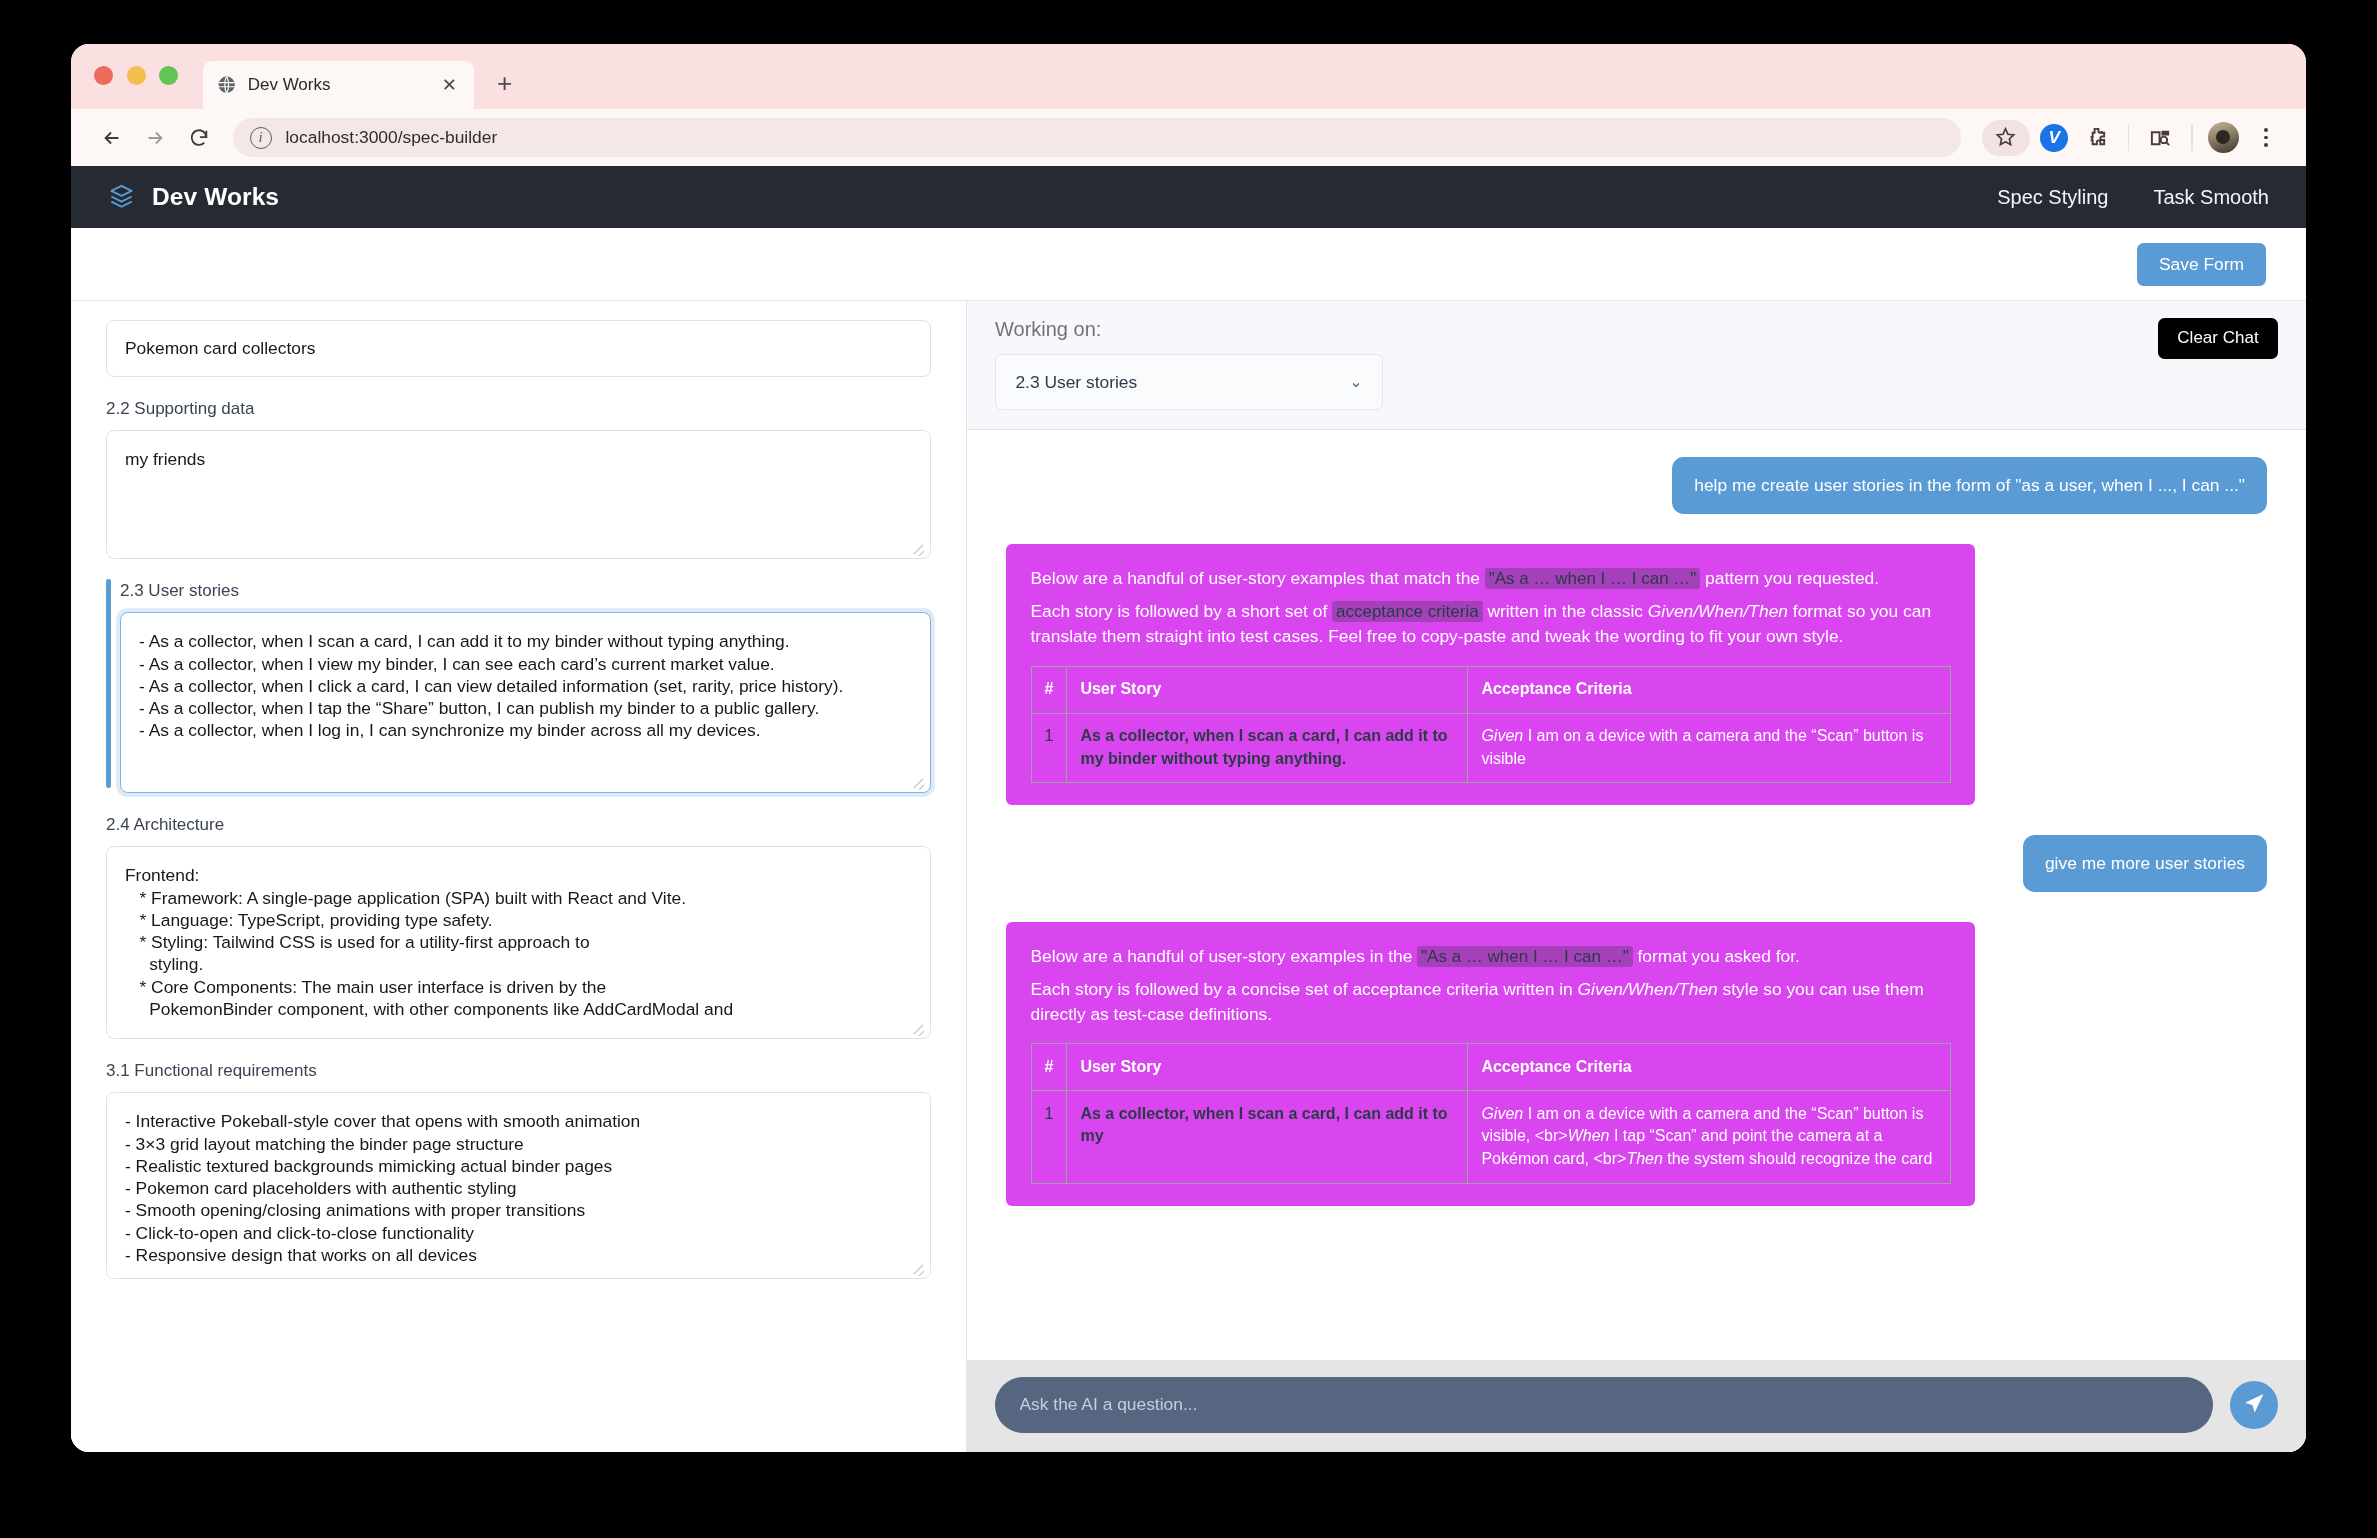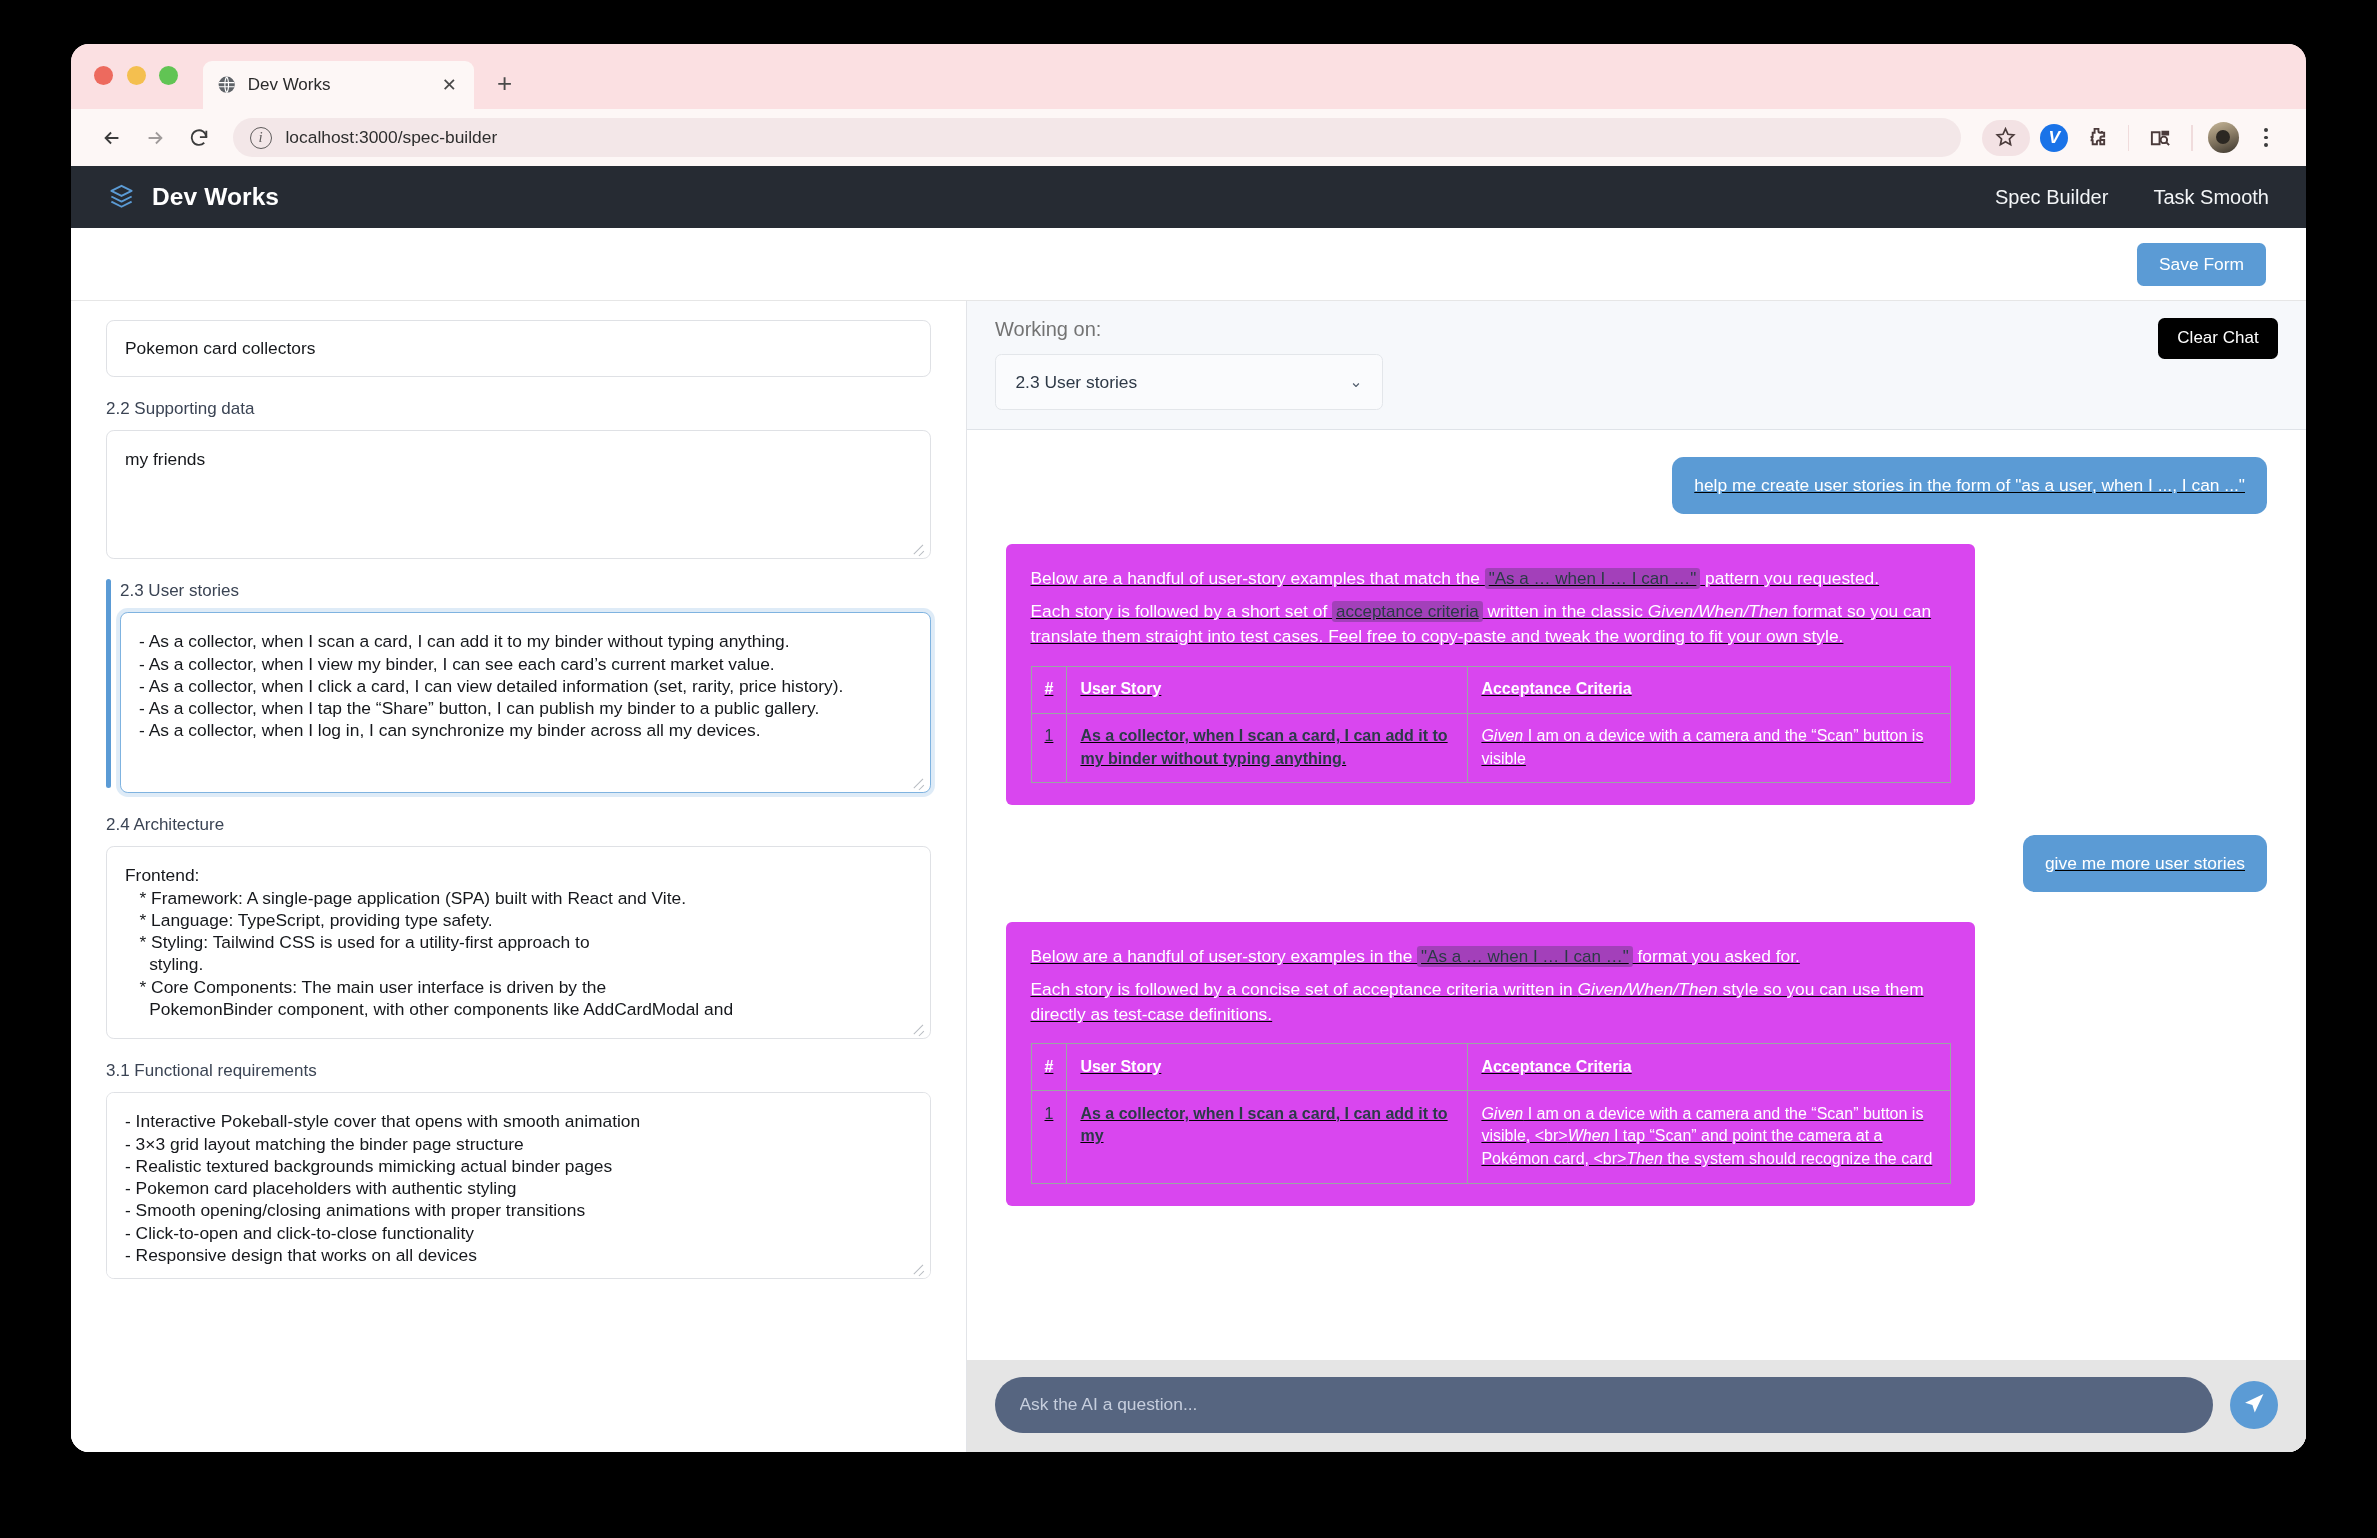--- a/index.html
+++ b/index.html
@@ -248,21 +248,21 @@
     white-space: nowrap;
   }
 
   .chat-body {
     flex: 1 1 auto; min-height: 0;
     background: #ffffff;
     padding: 27px 39px 0 39px;
     display: flex; flex-direction: column; gap: 30px;
     overflow: hidden;
   }
-  .msg-row { display: flex; text-decoration: underline; }
+  .msg-row { display: flex; }
   .msg-row.user { justify-content: flex-end; }
   .bubble-user {
     background: #5b9bd5; color: #ffffff;
     border-radius: 11.6px;
     padding: 17px 22px;
     font-size: 17.4px; line-height: 1.3;
     max-width: 724px;
   }
   .bubble-ai {
     background: #d946ef; color: #ffffff;
@@ -407,21 +407,21 @@
         <span>
           <svg viewBox="0 0 24 24" width="27" height="27" fill="none" stroke="#5b9bd5" stroke-width="1.7" stroke-linejoin="round">
               <path d="M12 2.5L21 7l-9 4.5L3 7z"></path>
               <path d="M3 12l9 4.5L21 12"></path>
               <path d="M3 16.6l9 4.5 9-4.5"></path>
             </svg>
         </span>
         <span class="brand-name">Dev Works</span>
       </div>
       <div class="appnav">
-        <a href="#">Spec Builder</a>
+        <a href="#">Spec Styling</a>
         <a href="#">Task Smooth</a>
       </div>
     </div>
 
     <div class="savebar">
       <button class="btn-save">Save Form</button>
     </div>
 
     <div class="split">
 

